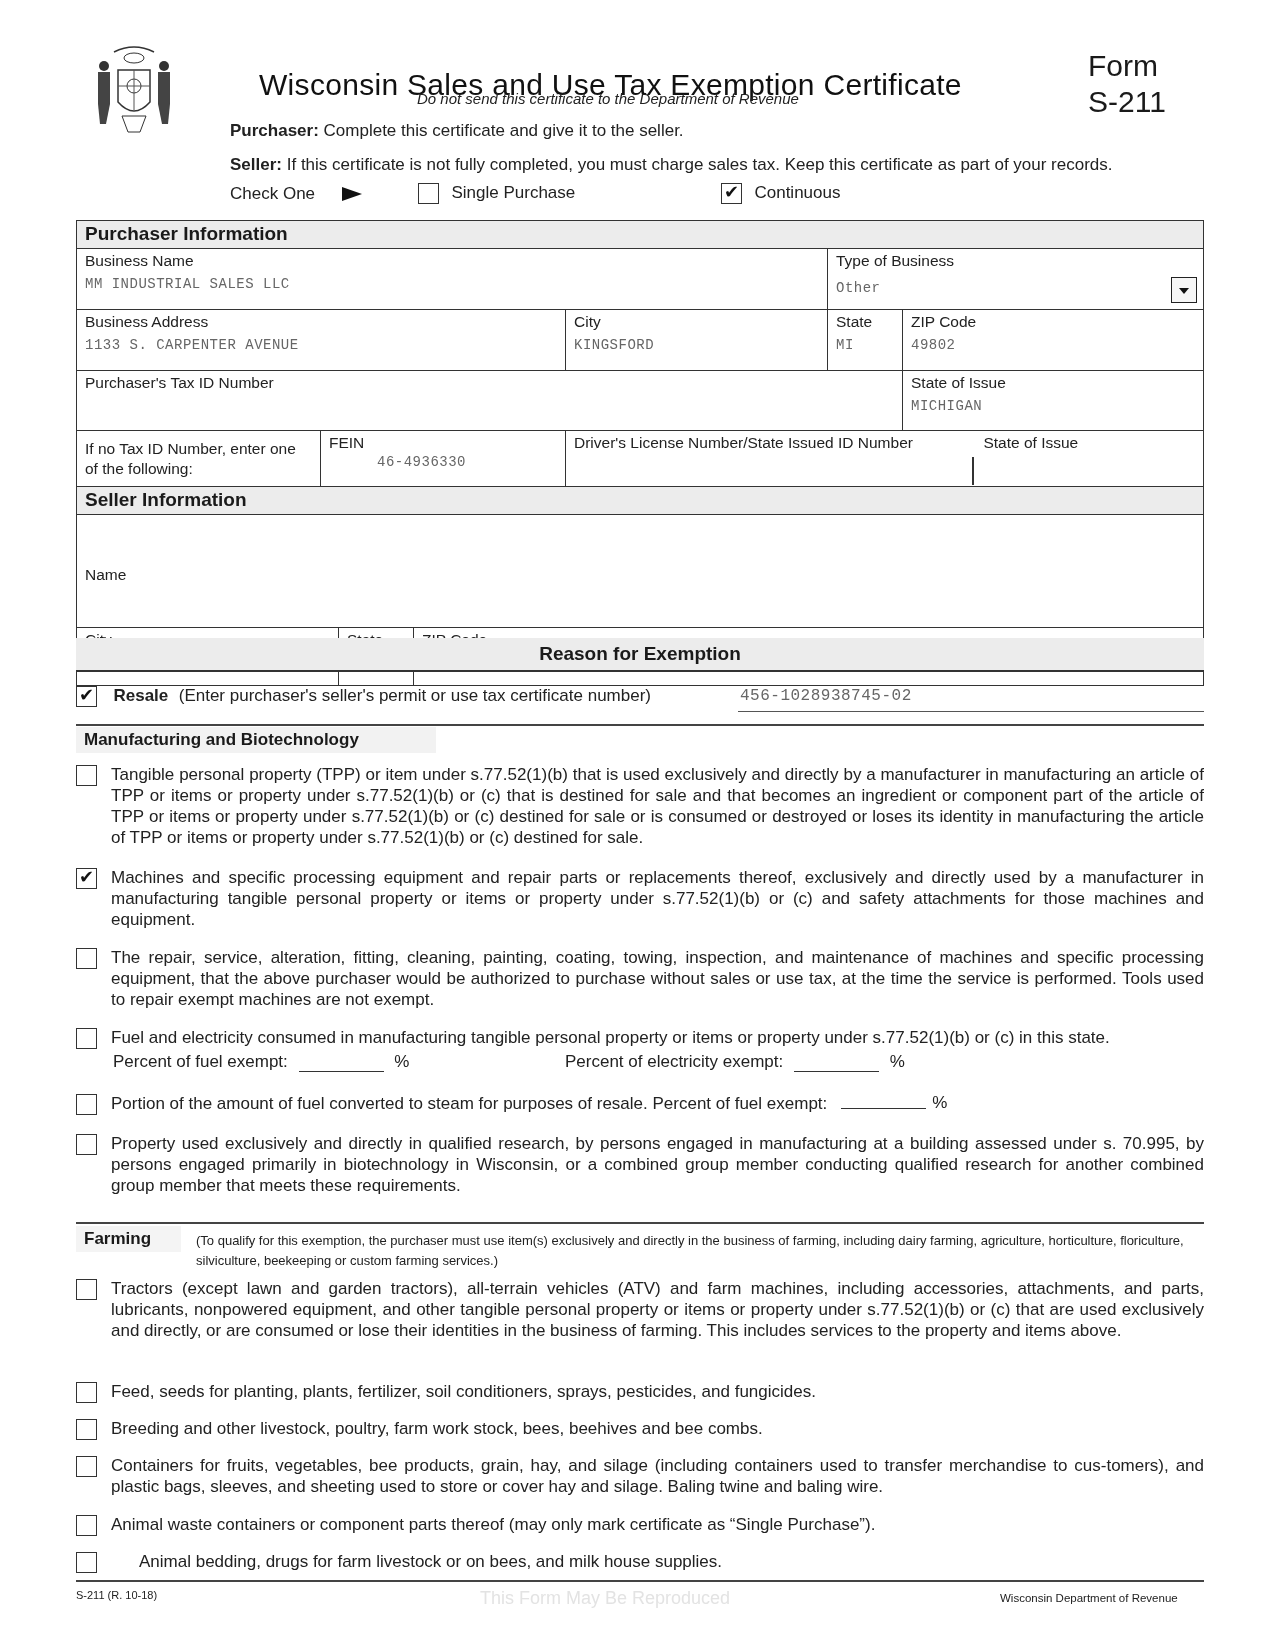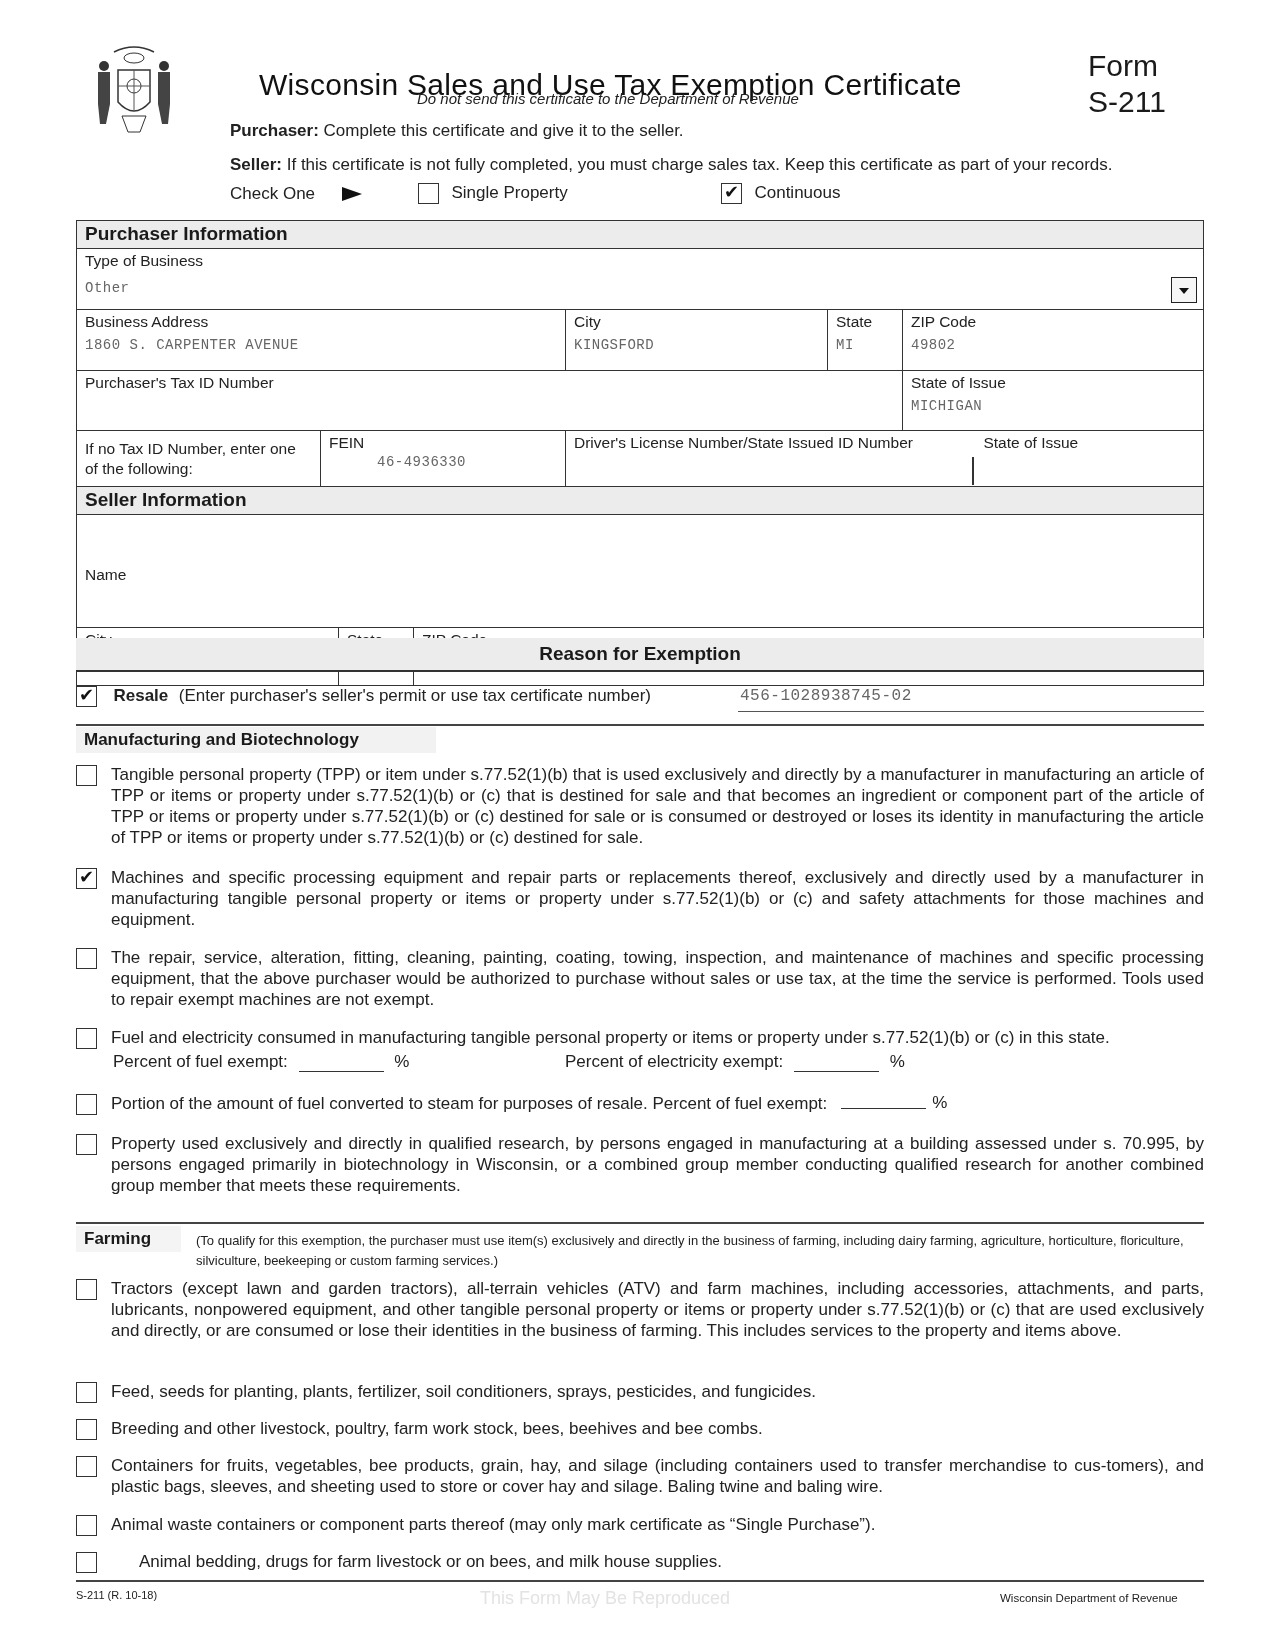--- a/index.html
+++ b/index.html
@@ -76,40 +76,44 @@
 </div>
 <div class="abs line-text" style="left:230px; top:155px;">
   <b>Seller:</b>
   <span>If this certificate is not fully completed, you must charge sales tax. Keep this certificate as part of your records.</span>
 </div>
 
 <div class="abs line-text" style="left:230px; top:184px;">Check One</div>
 <div class="abs" style="left:342px; top:187px; width:0; height:0; border-top:7px solid transparent; border-bottom:7px solid transparent; border-left:20px solid #111;"></div>
 <div class="abs" style="left:418px; top:183px;">
   <span class="cb"></span>
-  <span class="line-text" style="margin-left:8px;">Single Property</span>
+  <span class="line-text" style="margin-left:8px;">Single Purchase</span>
 </div>
 <div class="abs" style="left:721px; top:183px;">
   <span class="cb checked"></span>
   <span class="line-text" style="margin-left:8px;">Continuous</span>
 </div>
 
 <div class="abs box" style="top:220px;">
   <div class="sec-head">Purchaser Information</div>
   <div class="row" style="height:61px;">
+    <div class="cell" style="width:751px;">
+      <div class="lbl">Business Name</div>
+      <div class="val mono">MM INDUSTRIAL SALES LLC</div>
+    </div>
     <div class="cell" style="flex:1;">
       <div class="lbl">Type of Business</div>
       <div class="val mono" style="margin-top:10px;">Other</div>
       <div class="dd-btn"></div>
     </div>
   </div>
   <div class="row" style="height:61px;">
     <div class="cell" style="width:489px;">
       <div class="lbl">Business Address</div>
-      <div class="val mono">1860 S. CARPENTER AVENUE</div>
+      <div class="val mono">1133 S. CARPENTER AVENUE</div>
     </div>
     <div class="cell" style="width:262px;">
       <div class="lbl">City</div>
       <div class="val mono">KINGSFORD</div>
     </div>
     <div class="cell" style="width:75px;">
       <div class="lbl">State</div>
       <div class="val mono">MI</div>
     </div>
     <div class="cell" style="flex:1;">

